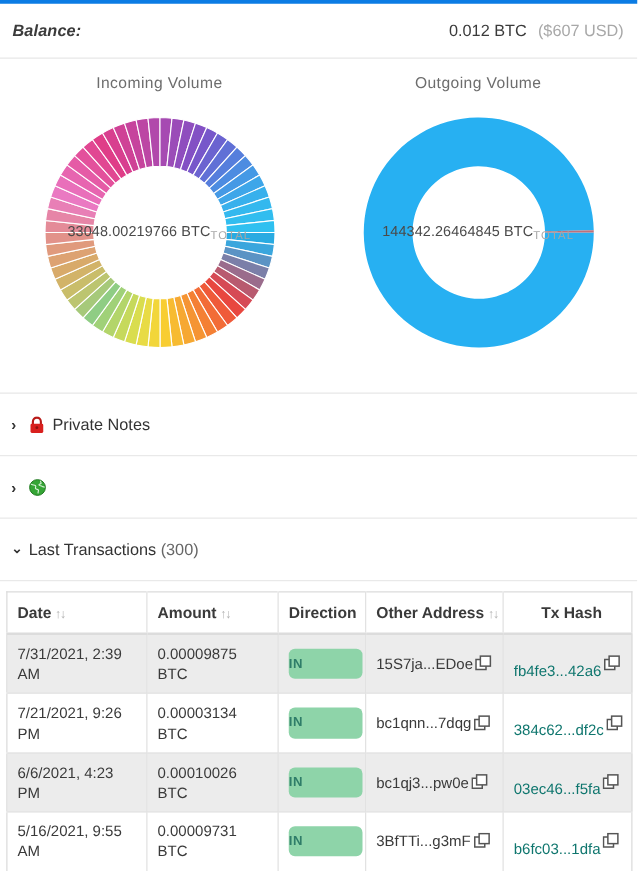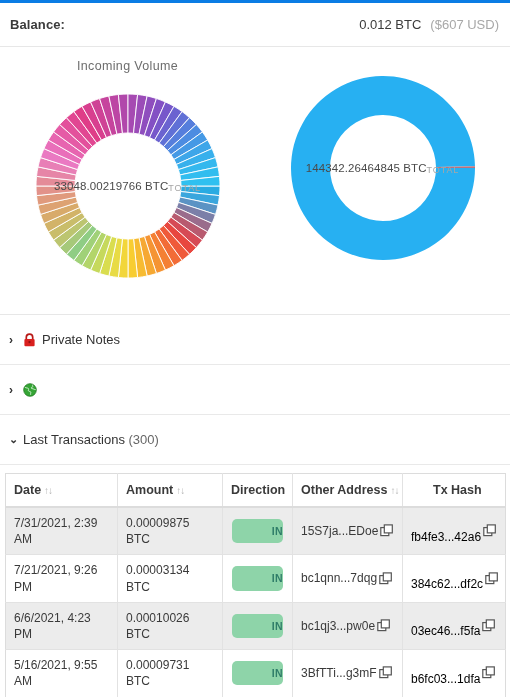--- a/index.html
+++ b/index.html
@@ -24,20 +24,21 @@
     border-bottom: 1px solid #e7e7e7;
     display: flex;
     align-items: center;
     padding: 0 8px 0 10px;
   }
   .balance-label {
     font-size: 13px;
     font-weight: bold;
     color: #3b3b3b;
     letter-spacing: .1px;
+    font-style: italic;
   }
   .balance-right {
     margin-left: auto;
     display: flex;
     align-items: baseline;
     gap: 9px;
     padding-right: 3px;
   }
   .balance-btc { font-size: 13px; color: #3b3b3b; }
   .balance-usd { font-size: 13px; color: #a8a8a8; }
@@ -152,34 +153,34 @@
   tbody tr.even td { background: #fff; }
 
   .col-date { width: 112px; }
   .col-amount { width: 105px; }
   .col-dir { width: 70px; }
   .col-addr { width: 110px; }
   .col-hash { width: 103px; }
 
   .badge-in {
     display: block;
-    width: 51px;
+    width: 59px;
     margin: 0 auto;
-    text-align: right;
+    text-align: left;
     background: #8ed4a9;
     color: #2f7d69;
     font-size: 10.5px;
     font-weight: bold;
     letter-spacing: .4px;
     padding: 5px 0;
     border-radius: 5px;
   }
   .cell-flex { display: flex; align-items: center; gap: 2px; }
   .addr-text { color: #3a3a3a; white-space: nowrap; }
-  .hash-link { color: #000000; text-decoration: none; white-space: nowrap; margin-top: 11px; }
+  .hash-link { color: #0f766e; text-decoration: none; white-space: nowrap; margin-top: 11px; }
   .copy-ic { flex: none; display: inline-flex; }
 </style>
 </head>
 <body>
 
 <div id="page">
 
   <div class="balance-bar">
     <span class="balance-label">Balance:</span>
     <span class="balance-right">
@@ -258,20 +259,21 @@
             </g>
         </svg>
         <div class="donut-center">
           <div class="donut-total">33048.00219766 BTC</div>
           <div class="donut-sub">TOTAL</div>
         </div>
       </div>
     </div>
 
     <div class="chart-cell">
+      <div class="chart-title">Outgoing Volume</div>
       <div class="donut-wrap">
         <svg viewBox="0 0 218 218">
           <g id="donut-out">
               <path d="M201 109A92 92 0 1 1 200.98365641903442 107.26594354618246L161.9905846761829 108.00103269508337A53 53 0 1 0 162 109Z" fill="#27b0f2"></path>
               <path d="M200.98365641903442 107.26594354618246A92 92 0 0 1 201 108.99999999999997L162 108.99999999999999A53 53 0 0 0 161.9905846761829 108.00103269508337Z" fill="#c0707a"></path>
             </g>
         </svg>
         <div class="donut-center">
           <div class="donut-total">144342.26464845 BTC</div>
           <div class="donut-sub">TOTAL</div>

